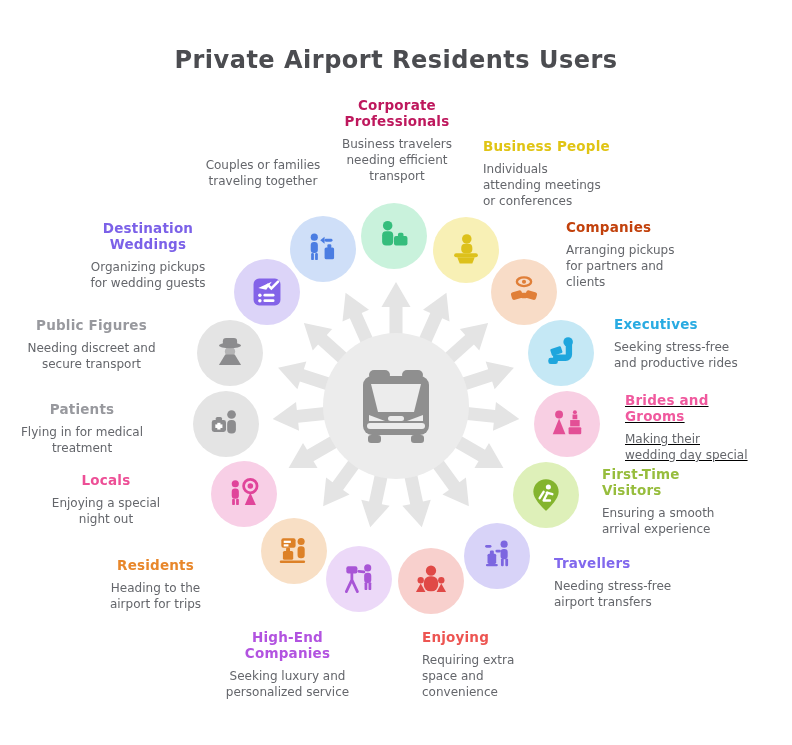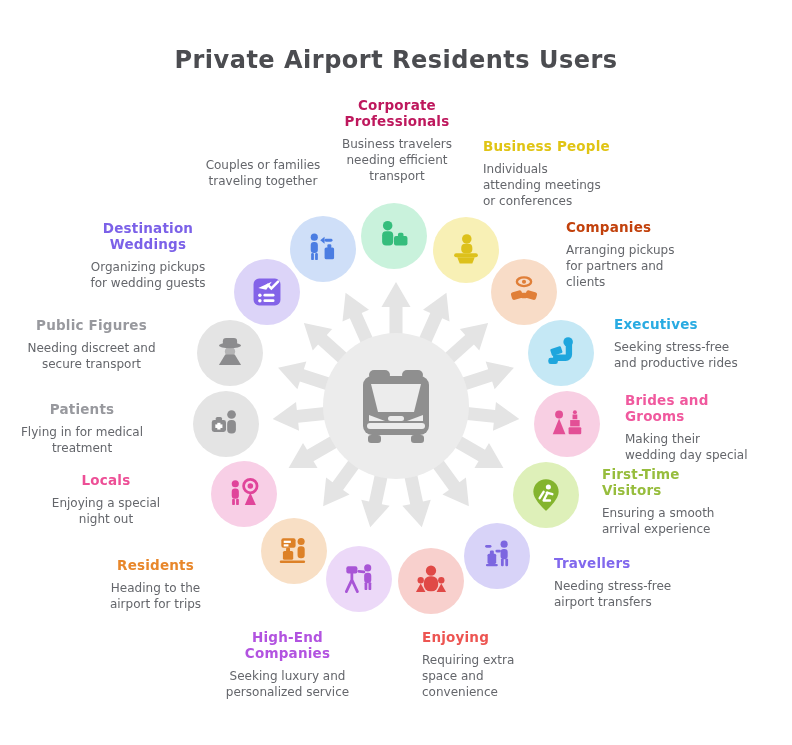--- a/index.html
+++ b/index.html
@@ -40,21 +40,21 @@
   .i11 { left:193px; top:391px; } 
   .i12 { left:197px; top:320px; } 
   .i13 { left:234px; top:259px; } 
   .i14 { left:290px; top:216px; } 
 
   
   .c0  { left:317px; top:97px;  width:160px; }
   .c1  { left:483px; top:138px; width:145px; }
   .c2  { left:566px; top:219px; width:145px; }
   .c3  { left:614px; top:316px; width:172px; }
-  .c4  { left:625px; top:392px; width:160px; }
+  .c4  { left:625px; top:392px; width:160px;text-decoration:underline; }
   .c5  { left:602px; top:466px; width:165px; }
   .c6  { left:554px; top:555px; width:175px; }
   .c7  { left:422px; top:629px; width:135px; }
   .c8  { right:422px; top:629px; width:165px; }
   .c9  { right:554px; top:557px; width:165px; }
   .c10 { right:601px; top:472px; width:170px; }
   .c11 { right:625px; top:401px; width:170px; }
   .c12 { right:613px; top:317px; width:175px; }
   .c13 { right:564px; top:220px; width:160px; }
   .c14 { left:183px;  top:150px; width:160px; }

